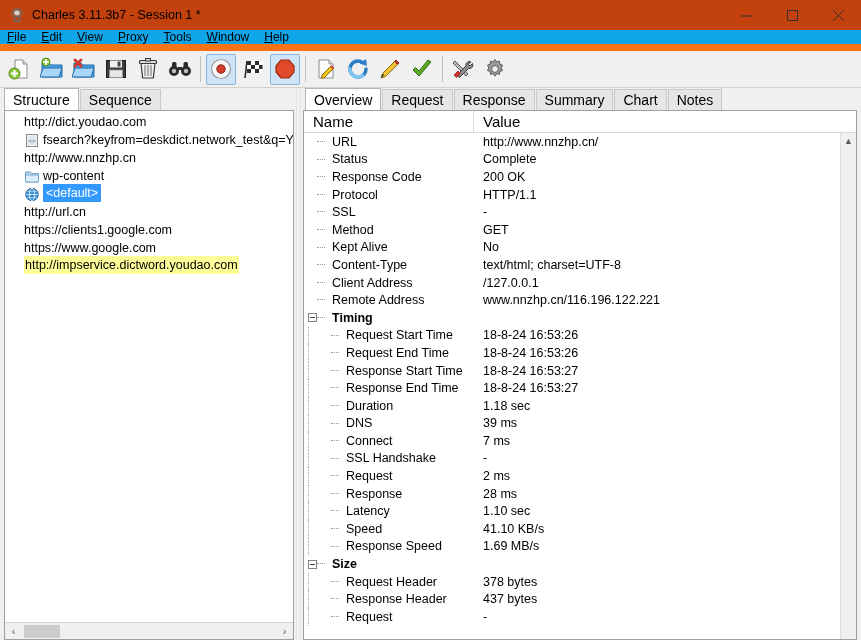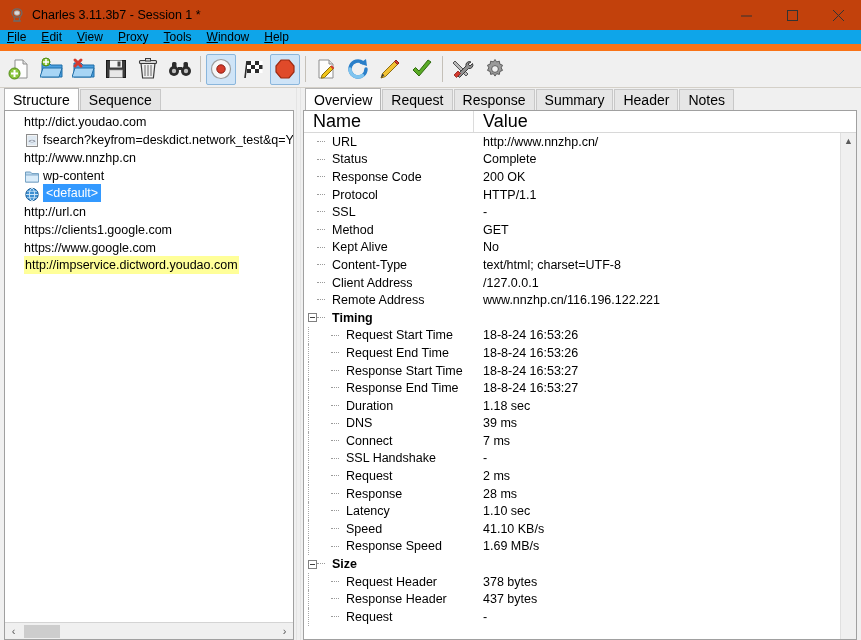--- a/index.html
+++ b/index.html
@@ -219,21 +219,21 @@
   .col-header {
     height: 22px;
     display: flex;
     background: #ffffff;
     border-bottom: 1px solid #d8d8d8;
     flex: 0 0 auto;
   }
   .col-header .ch {
     display: flex; align-items: center;
     padding-left: 9px;
-    font-size: 18px;
+    font-size: 15px;
     color: #000;
   }
   .col-header .ch.name { width: 170px; border-right: 1px solid #dcdcdc; }
   .col-header .ch.value { flex: 1; }
   .table-body {
     flex: 1;
     overflow: hidden;
     position: relative;
     display: flex;
   }
@@ -593,21 +593,21 @@
       <div class="tab">
           <span>Request</span>
         </div>
       <div class="tab">
           <span>Response</span>
         </div>
       <div class="tab">
           <span>Summary</span>
         </div>
       <div class="tab">
-          <span>Header</span>
+          <span>Chart</span>
         </div>
       <div class="tab">
           <span>Notes</span>
         </div>
     </div>
 
     <div class="table-wrap">
       <div class="col-header">
         <div class="ch name">Name</div>
         <div class="ch value">Value</div>

